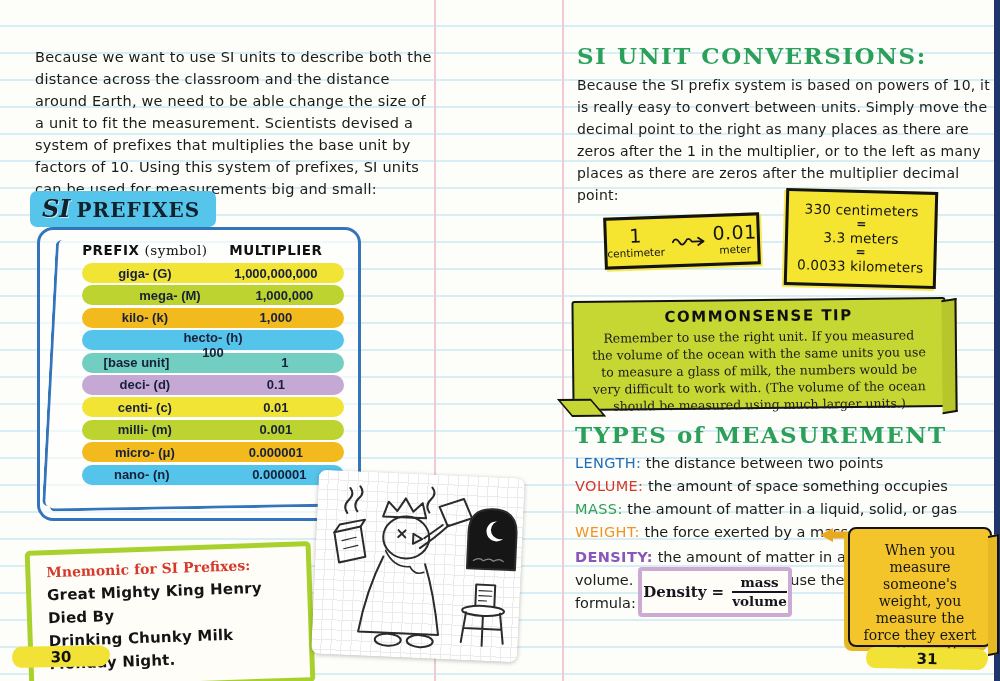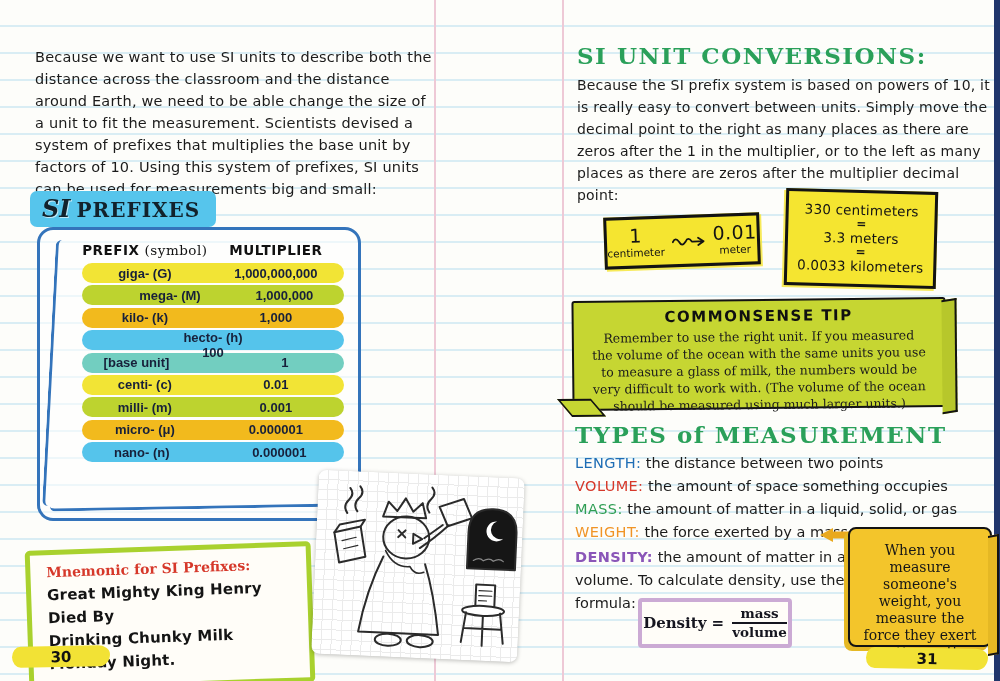--- a/index.html
+++ b/index.html
@@ -126,21 +126,21 @@
   }
   .tip-title { font-weight:bold; font-size:15px; letter-spacing:1.5px; color:#101010; margin-bottom:3px; }
   .tip-body  { font-family:"DejaVu Serif", serif; font-size:12.5px; line-height:17px; color:#1c1c1c; }
 
   .type-line { position:absolute; left:575px; white-space:nowrap; font-size:14.5px; color:#1b1b1b; }
   .type-line .term { font-weight:normal; letter-spacing:.4px; }
   .density-wrap { position:absolute; left:575px; top:546px; width:312px; font-size:14.5px; line-height:23px; color:#1b1b1b; white-space:normal; }
   .density-wrap .term { font-weight:bold; letter-spacing:.4px; }
 
   .formula-box {
-    position:absolute; left:638px; top:598px; width:154px; height:50px;
+    position:absolute; left:638px; top:567px; width:154px; height:50px;
     background:#fffdf8; border:4px solid #cbaad4; border-radius:4px;
     display:flex; align-items:center; justify-content:center; gap:8px;
     font-family:"DejaVu Serif", serif; font-weight:bold; color:#15151f;
   }
   .formula-lhs { font-size:15px; }
   .fraction { text-align:center; font-size:13.5px; line-height:1.1; }
   .fraction .num { border-bottom:2px solid #15151f; padding:0 4px 1px; }
   .fraction .den { padding-top:1px; }
 
   .weight-note {
@@ -191,20 +191,24 @@
           <span class="pcell">kilo- (k)</span>
           <span class="mcell">1,000</span>
         </div>
       <div class="prow" style="background-color: rgb(85, 196, 235); flex-direction: column;">
           <span class="pcell">hecto- (h)</span>
           <span class="mcell">100</span>
         </div>
       <div class="prow" style="background-color: rgb(114, 206, 192); gap: 35px;">
           <span class="pcell">[base unit]</span>
           <span class="mcell">1</span>
+        </div>
+      <div class="prow" style="background-color: rgb(198, 168, 213);">
+          <span class="pcell">deci- (d)</span>
+          <span class="mcell">0.1</span>
         </div>
       <div class="prow" style="background-color: rgb(242, 228, 53);">
           <span class="pcell">centi- (c)</span>
           <span class="mcell">0.01</span>
         </div>
       <div class="prow" style="background-color: rgb(189, 211, 47);">
           <span class="pcell">milli- (m)</span>
           <span class="mcell">0.001</span>
         </div>
       <div class="prow" style="background-color: rgb(242, 186, 29);">

